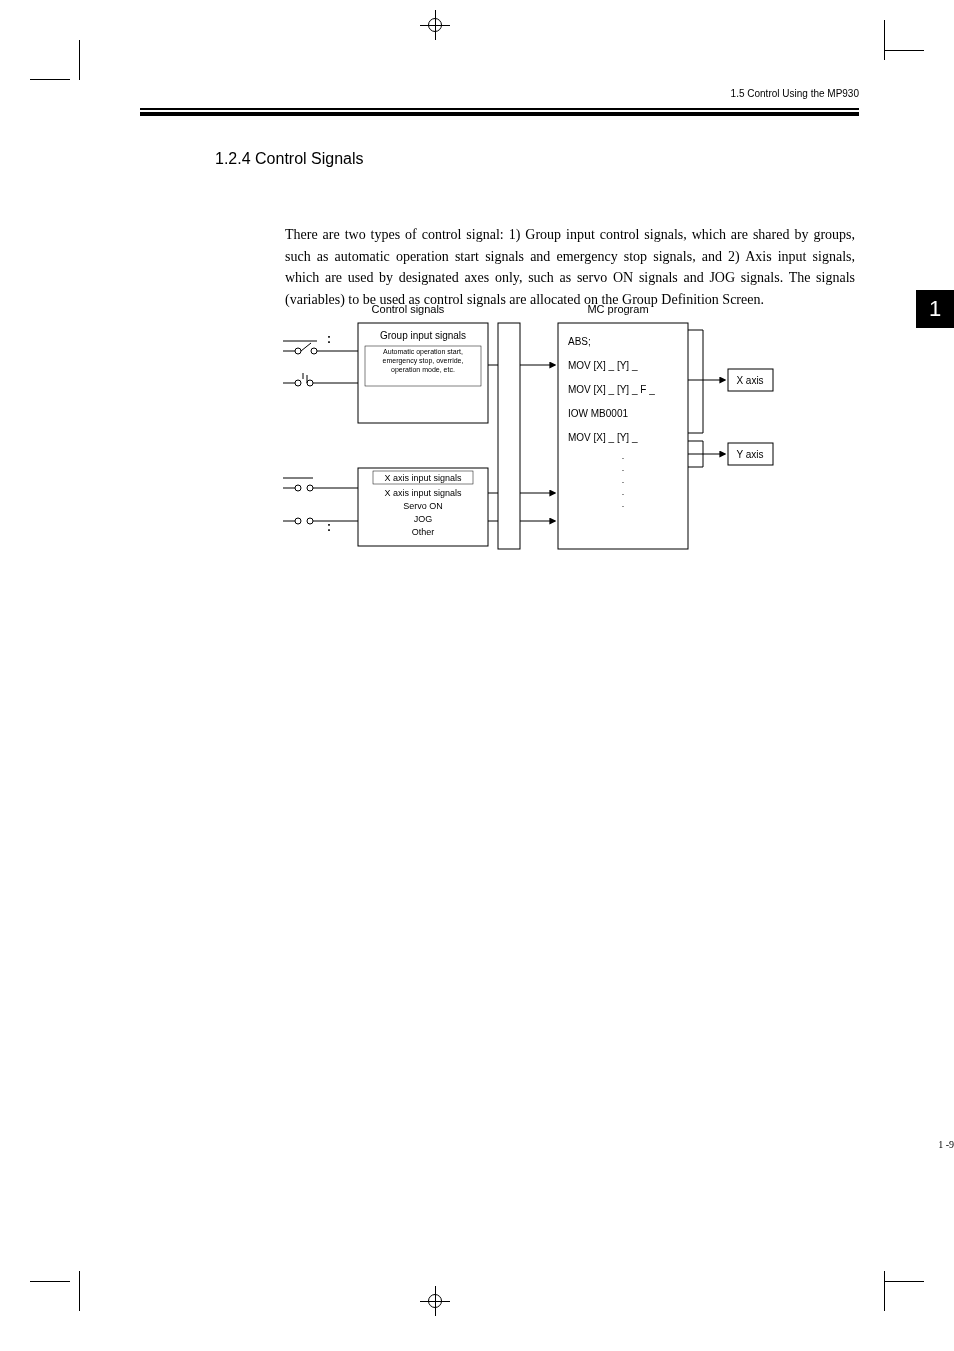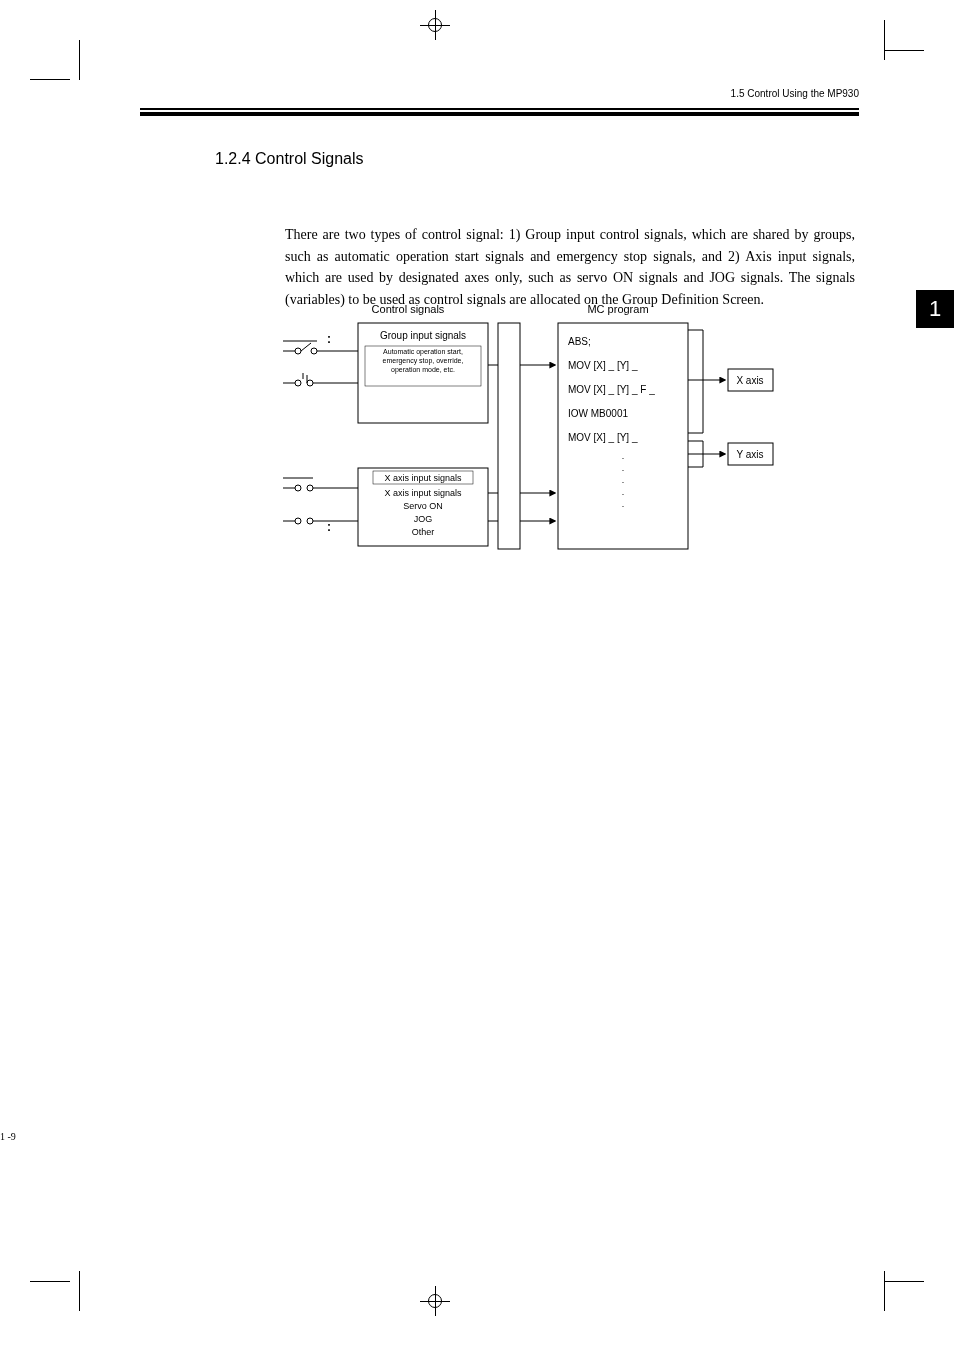--- a/index.html
+++ b/index.html
@@ -41,21 +41,21 @@
 
   
   .heading { position: absolute; top: 150px; left: 215px; font-family: Arial, Helvetica, sans-serif; font-weight: normal; font-size: 16px; }
 
   
   .body { position: absolute; top: 184px; left: 285px; width: 570px; font-size: 14px; line-height: 1.55; text-align: justify; margin-top: 40px; }
 
   
   .diagram { position: absolute; top: 303px; left: 283px; width: 502px; height: 260px; }
 
-  .footer { position: absolute; bottom: 209px; width: 100%; text-align: left; font-size: 10px; font-family: "Times New Roman", Times, serif; }
+  .footer { position: absolute; bottom: 201px; width: 100%; text-align: right; font-size: 10px; font-family: "Times New Roman", Times, serif; }
 
   svg { overflow: visible; }
   svg text { font-family: Arial, Helvetica, sans-serif; }
 </style>
 </head>
 <body>
 
 <div class="page">
 
   <div class="crop crop-tl">

